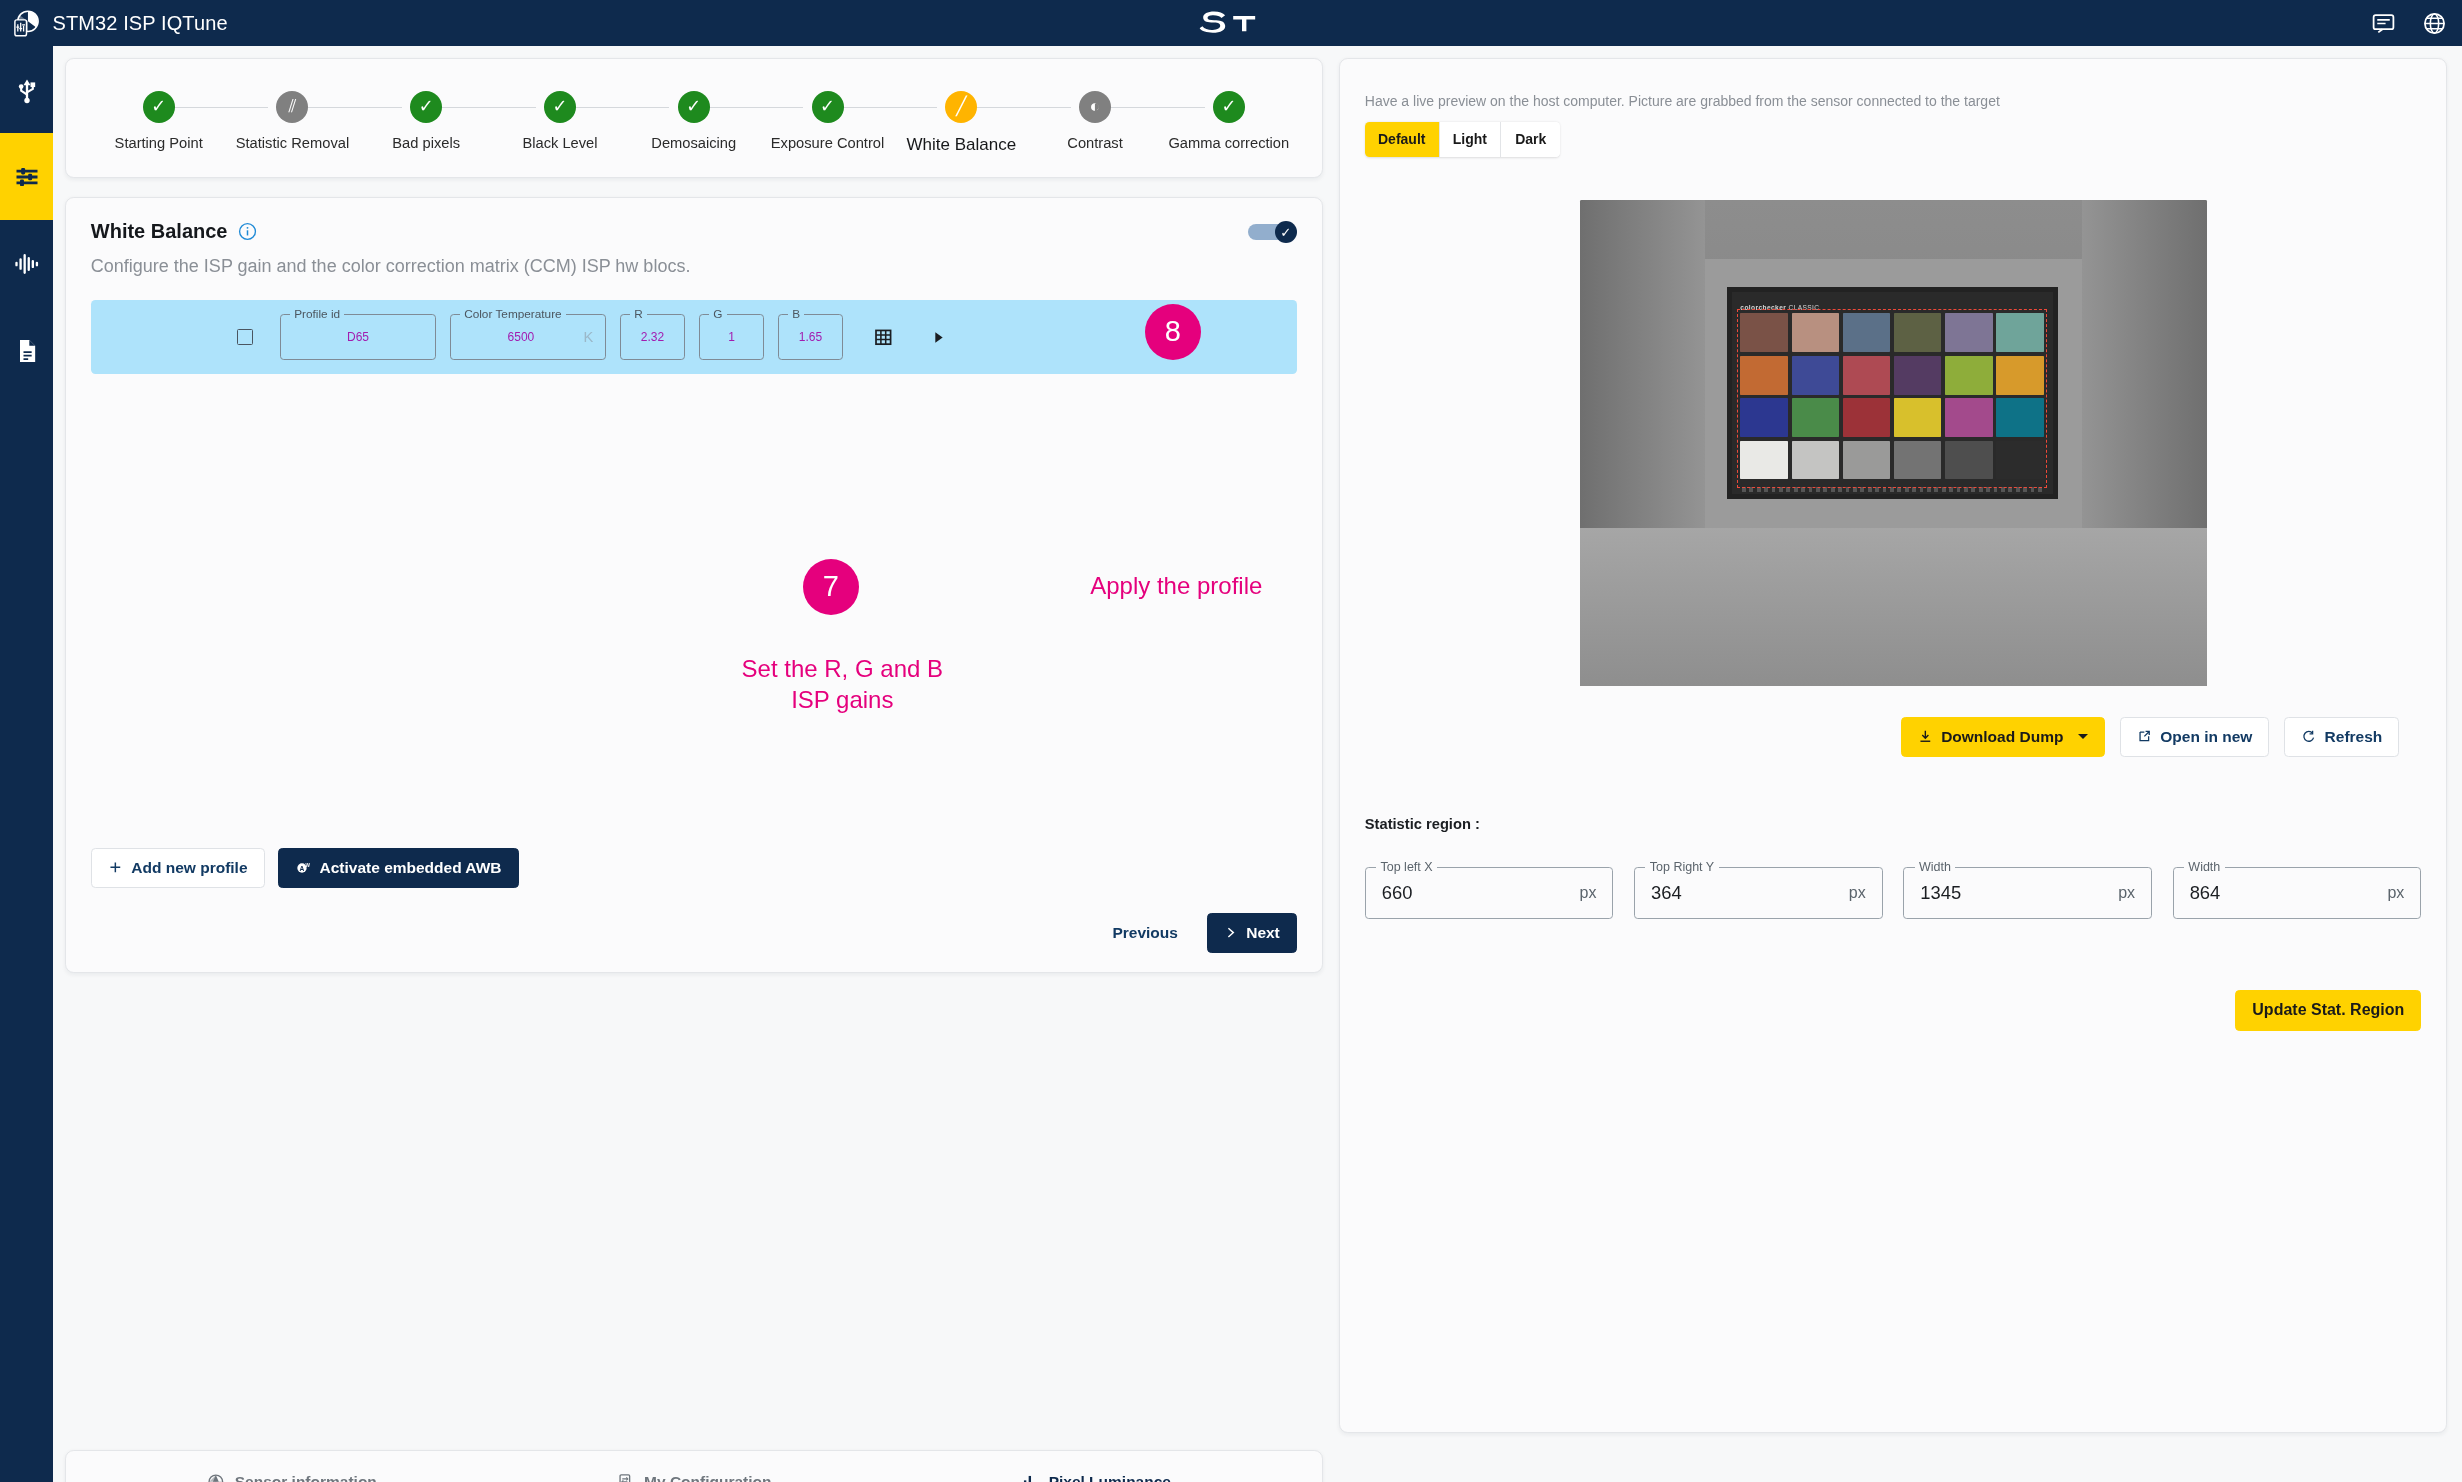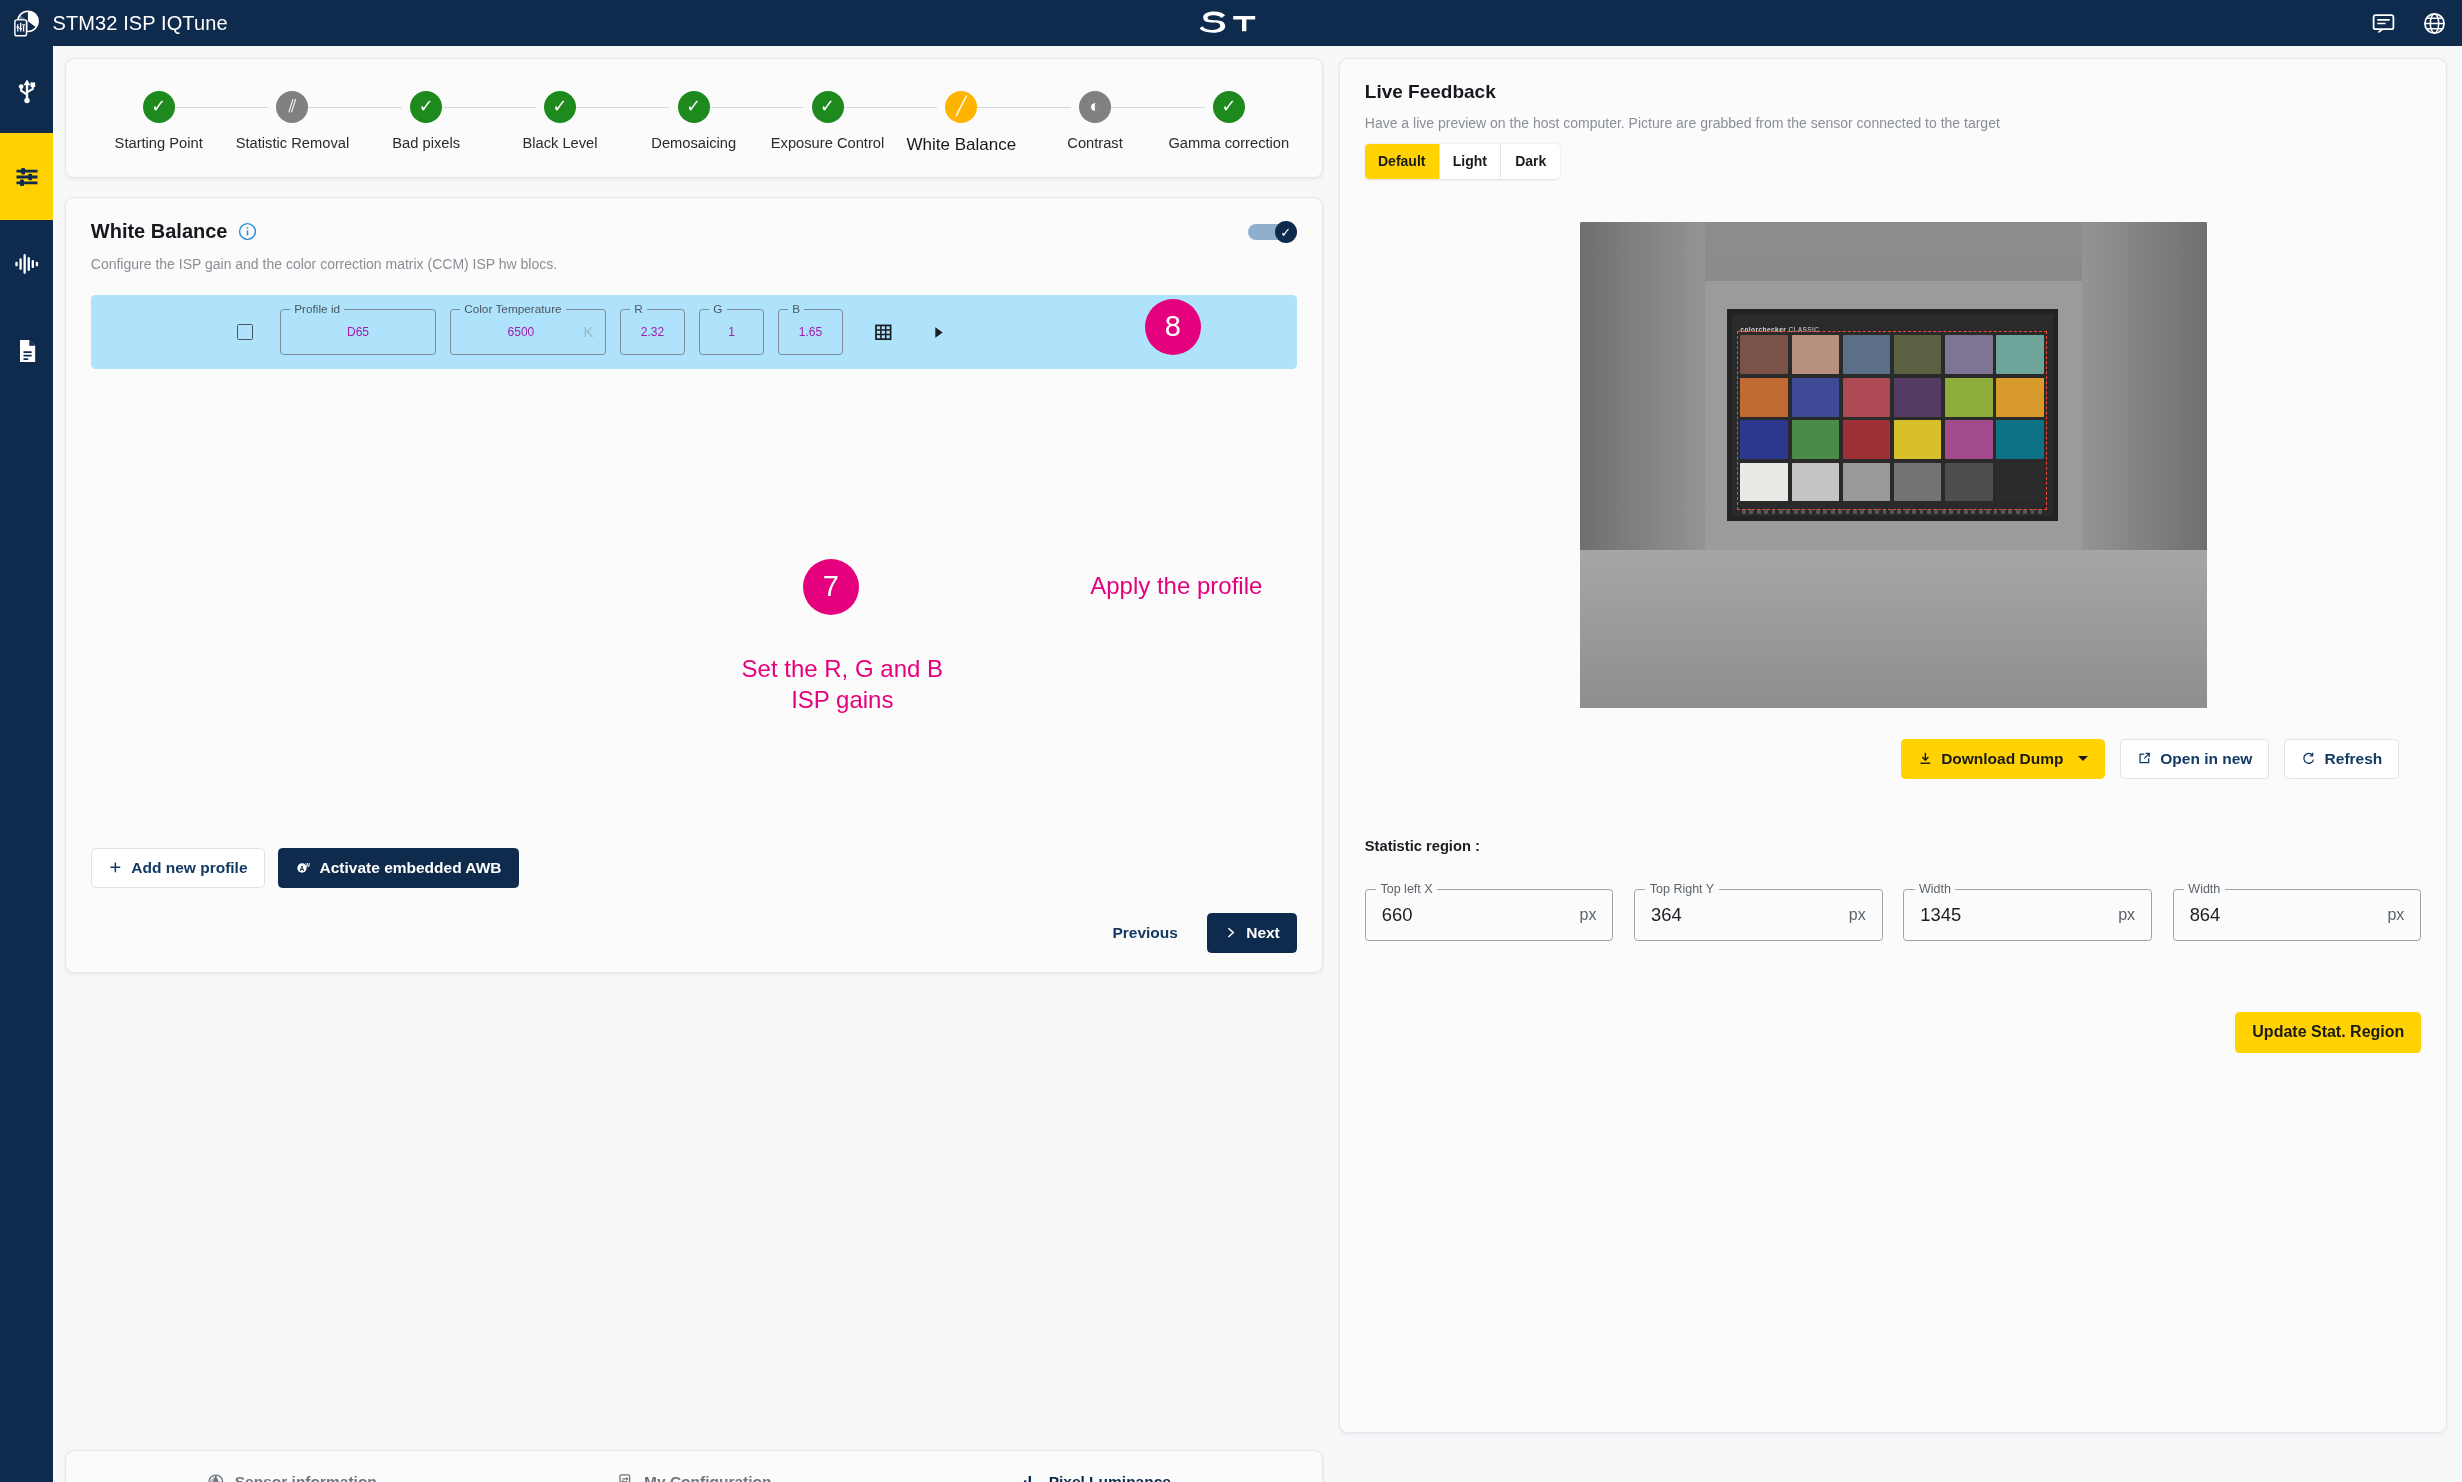--- a/index.html
+++ b/index.html
@@ -57,21 +57,21 @@
   .bubble.current { background: #ffb400; }
   .bubble.half { background: #808080; }
   .step .slabel { margin-top: 11.8px; font-size: 14.7px; color: #2b2b2b; text-align: center; white-space: nowrap; }
   .step.current .slabel { font-size: 17px; color: #17181a; }
   .connector { position: absolute; top: 16px; height: 1.5px; background: #d5d8dc; z-index: 1; }
 
   .wb-card { margin-top: 19px; padding: 22px 25px 19px 25px; position: relative; min-height: 776px; display: flex; flex-direction: column; }
   .wb-head { display: flex; align-items: center; gap: 10.3px; }
   .wb-title { font-size: 20px; font-weight: bold; color: #15181c; }
   .info-ico { width: 19px; height: 19px; }
-  .wb-desc { margin-top: 13.2px; font-size: 14px; color: #8a8f96; }
+  .wb-desc { margin-top: 13.2px; font-size: 18px; color: #8a8f96; }
   .toggle-wrap { position: absolute; right: 25px; top: 23.5px; width: 49px; height: 22px; cursor: pointer; }
   .tog-track { position: absolute; left: 0; top: 2.9px; width: 37px; height: 16px; border-radius: 8px; background: #3d6fa5; opacity: .55; }
   .tog-knob {
     position: absolute; right: 0; top: 0; width: 22px; height: 22px; border-radius: 50%;
     background: #0e2a4d; display: flex; align-items: center; justify-content: center; color: #fff; font-size: 13.2px;
   }
 
   .profile-row {
     margin-top: 23.5px; background: #aee3fb; border-radius: 4.4px; height: 74px;
     display: flex; align-items: center; gap: 14px; padding: 0 28px; position: relative;
@@ -391,21 +391,20 @@
                 <path d="M8 4l9 8-9 8" fill="none" stroke="#ffffff" stroke-width="2.6"></path>
               </svg>
               <span>Next</span>
             </div>
           </div>
         </div>
       </div>
 
       <div class="right-col">
         <div class="panel lf-card">
-          <div class="lf-title">Live Feedback</div>
           <div class="lf-desc">Have a live preview on the host computer. Picture are grabbed from the sensor connected to the target</div>
 
           <div class="seg">
             <div class="seg-btn active">Default</div>
             <div class="seg-btn">Light</div>
             <div class="seg-btn">Dark</div>
           </div>
 
           <div class="preview-wrap">
             <div class="preview">

